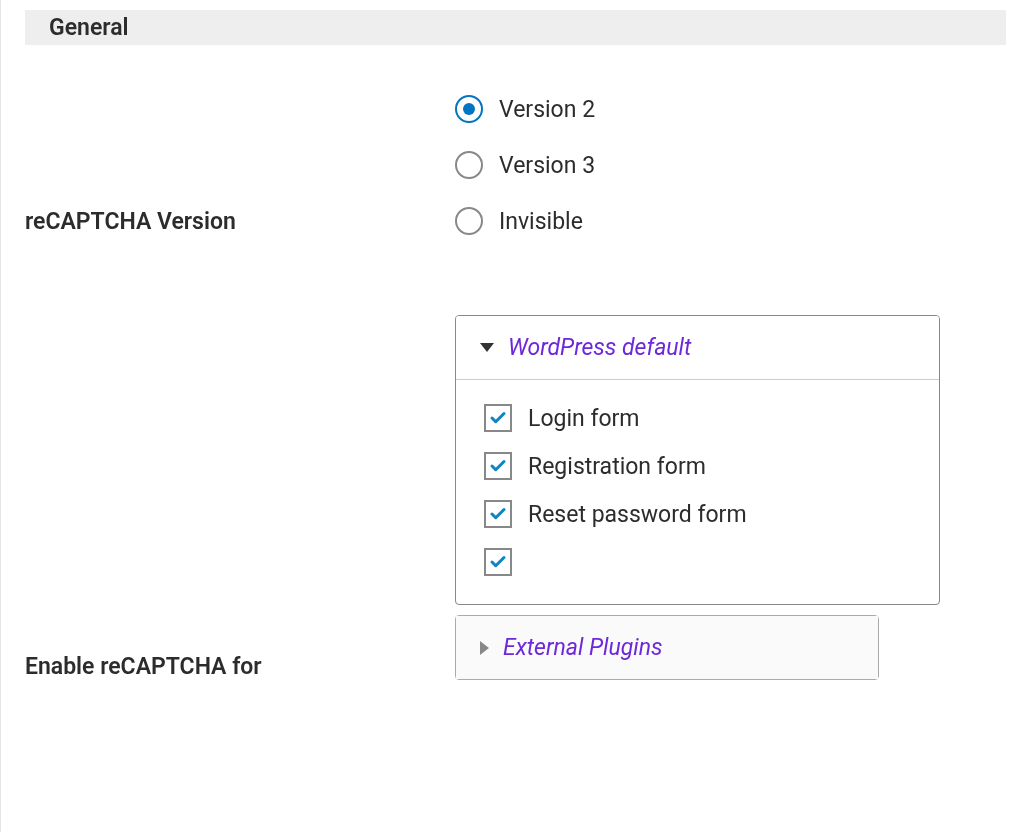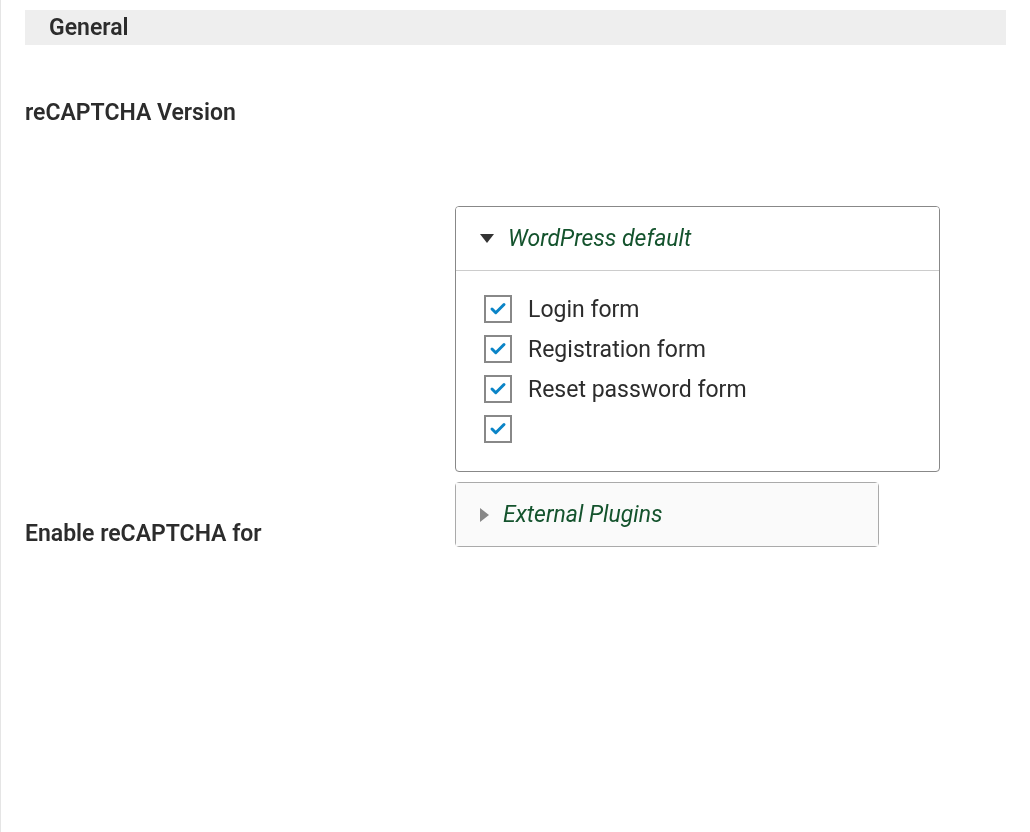--- a/index.html
+++ b/index.html
@@ -106,27 +106,27 @@
       border-top: 9px solid #333;
     }
     .accordion-icon.collapsed {
       border-top: 7px solid transparent;
       border-bottom: 7px solid transparent;
       border-left: 9px solid #888;
     }
     .accordion-title {
       font-size: 23px;
       font-style: italic;
-      color: #14532d;
+      color: #6d28d9;
     }
     .accordion-body {
       padding: 24px 28px 28px 28px;
       display: flex;
       flex-direction: column;
-      gap: 12px;
+      gap: 20px;
       border-top: 1px solid #ccc;
     }
     .checkbox-option {
       display: flex;
       align-items: center;
       gap: 16px;
       cursor: pointer;
     }
     .checkbox-box {
       width: 28px;
@@ -158,20 +158,42 @@
 <body>
 
 <div class="section-header">
   <span>General</span>
 </div>
 
 <div class="settings-content">
 
   <div class="settings-row">
     <div class="settings-label">reCAPTCHA Version</div>
+    <div class="settings-control">
+      <div class="radio-group">
+
+        <label class="radio-option">
+          <span class="radio-circle selected">
+            <span class="radio-dot"></span>
+          </span>
+          <span class="radio-label">Version 2</span>
+        </label>
+
+        <label class="radio-option">
+          <span class="radio-circle"></span>
+          <span class="radio-label">Version 3</span>
+        </label>
+
+        <label class="radio-option">
+          <span class="radio-circle"></span>
+          <span class="radio-label">Invisible</span>
+        </label>
+
+      </div>
+    </div>
   </div>
 
   <div class="settings-row">
     <div class="settings-label">Enable reCAPTCHA for</div>
     <div class="settings-control">
 
       <div class="accordion-container">
         <div class="accordion-header">
           <span class="accordion-icon expanded"></span>
           <span class="accordion-title">WordPress default</span>

